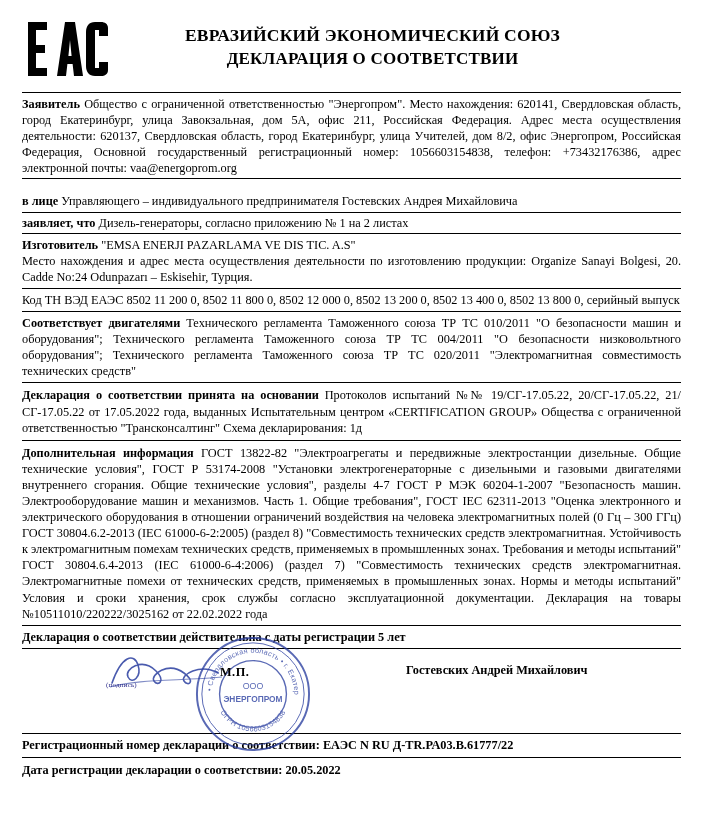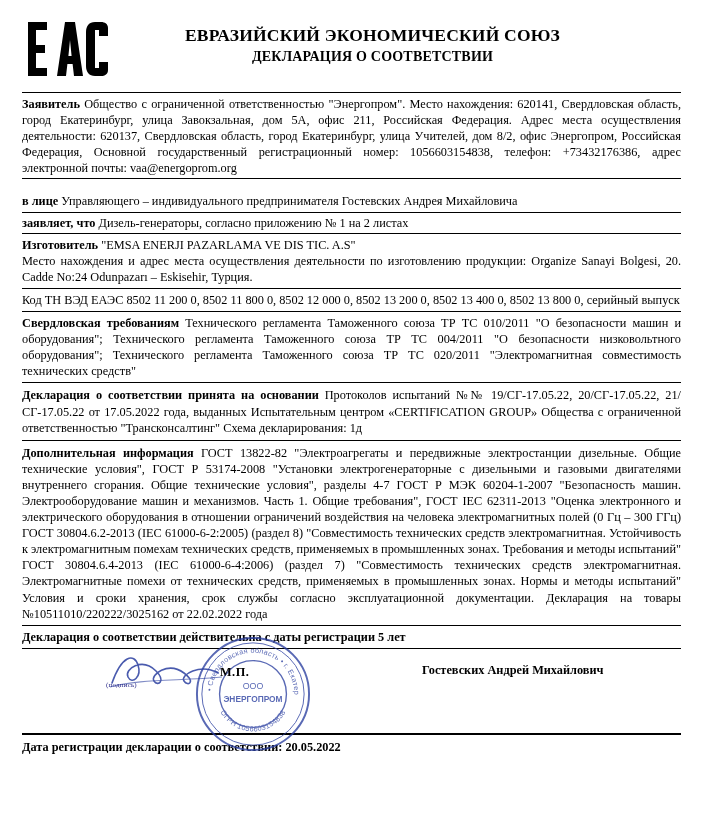--- a/index.html
+++ b/index.html
@@ -44,21 +44,21 @@
     padding-right: 50px;
     padding-top: 10px;
   }
   .title-line1 {
     font-size: 17.5px;
     font-weight: bold;
     letter-spacing: 0.2px;
     line-height: 1.35;
   }
   .title-line2 {
-    font-size: 14px;
+    font-size: 17px;
     font-weight: bold;
     letter-spacing: 0.2px;
     line-height: 1.35;
   }
 
   
   .rule {
     border-top: 1px solid #000;
     margin: 0;
     height: 0;
@@ -92,21 +92,21 @@
   .mp {
     position: absolute;
     left: 198px;
     top: 16px;
     font-size: 12.3px;
     font-weight: bold;
     letter-spacing: 0.5px;
   }
   .signer-name {
     position: absolute;
-    left: 400px;
+    left: 384px;
     top: 14px;
     font-size: 12.3px;
     font-weight: bold;
   }
   .sig-caption {
     position: absolute;
     left: 84px;
     top: 32px;
     font-size: 7px;
     color: #2b2b8a;
@@ -193,21 +193,21 @@
       <span>"EMSA ENERJI PAZARLAMA VE DIS TIC. A.S"</span>
     </p>
     <p>Место нахождения и адрес места осуществления деятельности по изготовлению продукции: Organize Sanayi Bolgesi, 20. Cadde No:24 Odunpazarı – Eskisehir, Турция.</p>
   </div>
 
   <div class="rule"></div>
   <div class="sect j s-tn">Код ТН ВЭД ЕАЭС 8502 11 200 0, 8502 11 800 0, 8502 12 000 0, 8502 13 200 0, 8502 13 400 0, 8502 13 800 0, серийный выпуск</div>
 
   <div class="rule"></div>
   <div class="sect j s-conform">
-    <span class="lbl">Свердловская требованиям</span>
+    <span class="lbl">Соответствует двигателями</span>
     <span>Технического регламента Таможенного союза ТР ТС 010/2011 "О безопасности машин и оборудования"; Технического регламента Таможенного союза ТР ТС 004/2011 "О безопасности низковольтного оборудования"; Технического регламента Таможенного союза ТР ТС 020/2011 "Электромагнитная совместимость технических средств"</span>
   </div>
 
   <div class="rule"></div>
   <div class="sect j s-basis">
     <span class="lbl">Декларация о соответствии принята на основании</span>
     <span>Протоколов испытаний №№ 19/СГ-17.05.22, 20/СГ-17.05.22, 21/СГ-17.05.22 от 17.05.2022 года, выданных Испытательным центром «CERTIFICATION GROUP» Общества с ограниченной ответственностью "Трансконсалтинг" Схема декларирования: 1д</span>
   </div>
 
   <div class="rule"></div>
@@ -248,20 +248,24 @@
       </text>
       <text x="60" y="55" text-anchor="middle" font-family="'Liberation Sans', sans-serif" font-size="9" fill="#2b3fa0">ООО</text>
       <text x="60" y="68" text-anchor="middle" font-family="'Liberation Sans', sans-serif" font-size="8.5" font-weight="bold" fill="#2b3fa0">ЭНЕРГОПРОМ</text>
     </svg>
 
     <div class="mp">М.П.</div>
     <div class="signer-name">Гостевских Андрей Михайлович</div>
   </div>
 
   <div class="rule"></div>
+  <div class="s-regnum">
+    <span>Регистрационный номер декларации о соответствии:</span>
+    <span class="nowrap">ЕАЭС N RU Д-TR.РА03.В.61777/22</span>
+  </div>
 
   <div class="rule"></div>
   <div class="s-regdate">
     <span>Дата регистрации декларации о соответствии:</span>
     <span>20.05.2022</span>
   </div>
 
 </div>
 
 </body></html>

